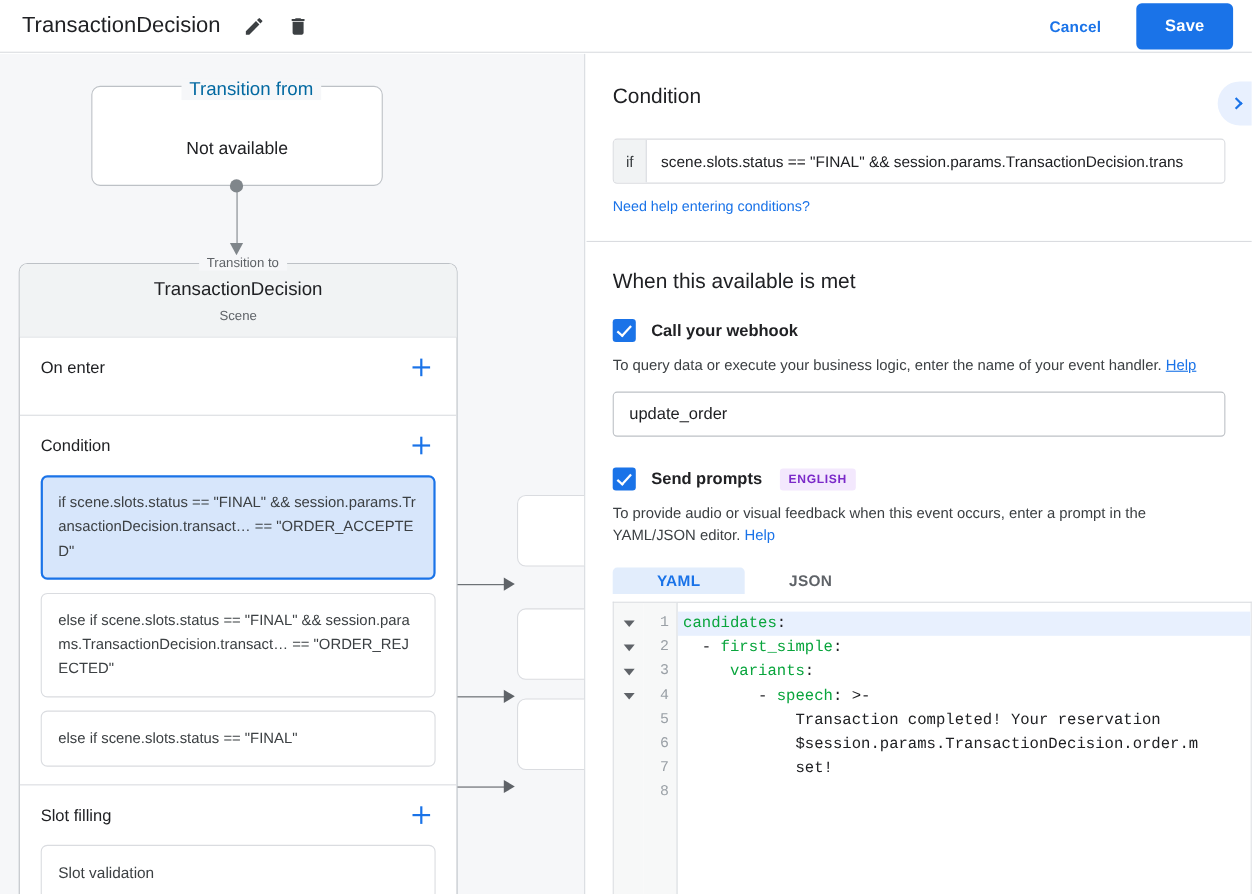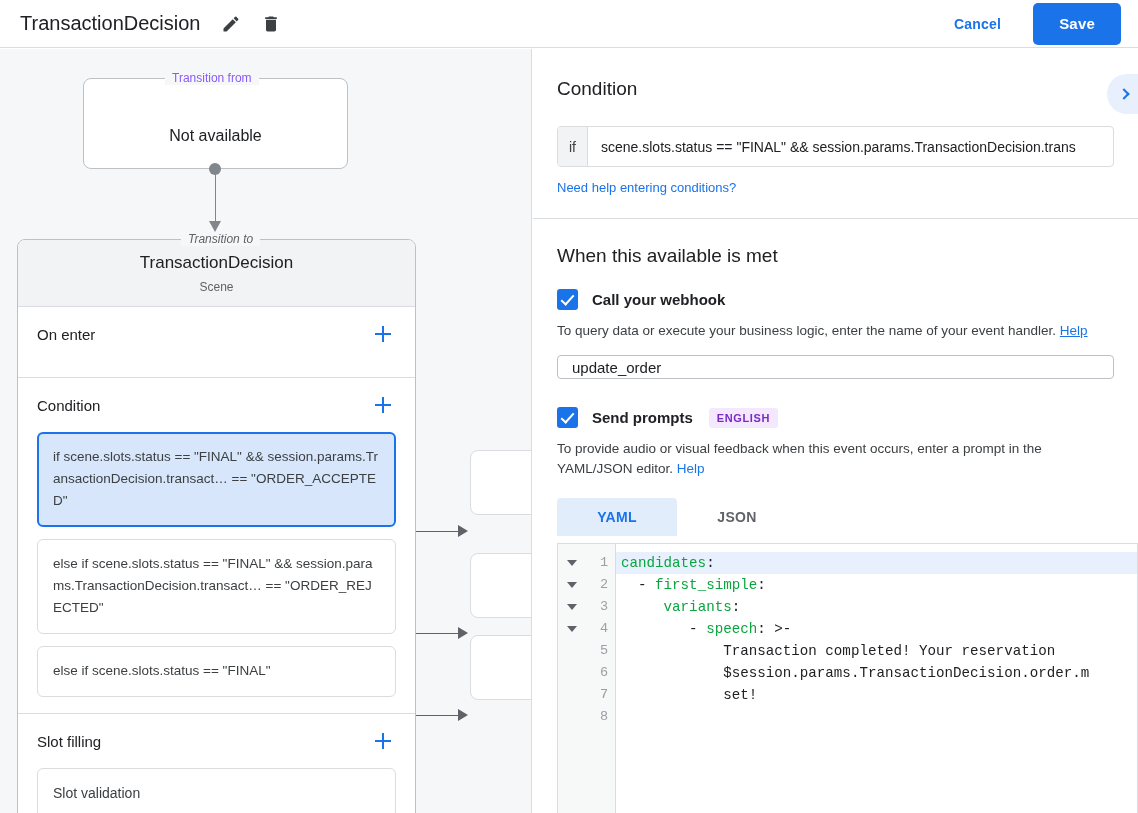--- a/index.html
+++ b/index.html
@@ -82,22 +82,22 @@
     position: absolute;
     border: 1px solid #bdc1c6;
     border-radius: 8px;
     background: #ffffff;
   }
   .flow-legend {
     position: absolute;
     top: -8px;
     background: #f6f7f9;
     padding: 0 7px;
-    font-size: 12px;
-    color: #8b5cf6;
+    font-size: 17px;
+    color: #0369a1;
     white-space: nowrap;
   }
   #transition-from-box { left: 83px; top: 29px; width: 265px; height: 91px; }
   #transition-from-box .flow-legend { left: 81px; }
   #from-node-label {
     position: absolute; left: 0; right: 0; top: 48px;
     text-align: center; font-size: 16px; color: #202124;
   }
 
   
@@ -123,21 +123,21 @@
   #scene-card {
     position: absolute; left: 17px; top: 190px;
     width: 399px; min-height: 574px;
     background: #ffffff;
     border: 1px solid #bdc1c6;
     border-radius: 8px;
   }
   #scene-card-legend {
     position: absolute; top: -8px; left: 163px;
     background: #f6f7f9; padding: 0 7px;
-    font-size: 12px; color: #5f6368; font-style: italic;
+    font-size: 12px; color: #5f6368;
   }
   .scene-head {
     background: #f1f3f4;
     border-bottom: 1px solid #dadce0;
     border-radius: 7px 7px 0 0;
     padding: 13px 0 12px 0;
     text-align: center;
   }
   #scene-title { font-size: 17px; color: #202124; }
   #scene-subtitle { font-size: 12px; color: #5f6368; margin-top: 7px; }
@@ -330,34 +330,34 @@
     color: #3c4043;
     margin-top: 11px;
     line-height: 20px;
   }
   .helper-text .link-u { color: #1a73e8; text-decoration: underline; cursor: pointer; }
   .helper-text .link-p { color: #1a73e8; text-decoration: none; cursor: pointer; }
 
   .text-input {
     margin-top: 14px;
     width: 100%;
-    height: 24px;
+    height: 41px;
     border: 1px solid #bdc1c6;
     border-radius: 4px;
     padding: 0 14px;
     font-size: 15px;
     color: #202124;
     font-family: "Liberation Sans", sans-serif;
     background: #ffffff;
     outline: none;
   }
 
   .tabs { display: flex; margin-top: 19px; }
   .tab {
-    width: 120px; height: 38px;
+    width: 120px; height: 24px;
     display: flex; align-items: center; justify-content: center;
     font-size: 14px; font-weight: bold;
     letter-spacing: .3px;
     cursor: pointer;
     color: #5f6368;
     border-radius: 4px 4px 0 0;
     text-align: center;
   }
   .tab.active { background: #e2edfc; color: #1a73e8; }
 

